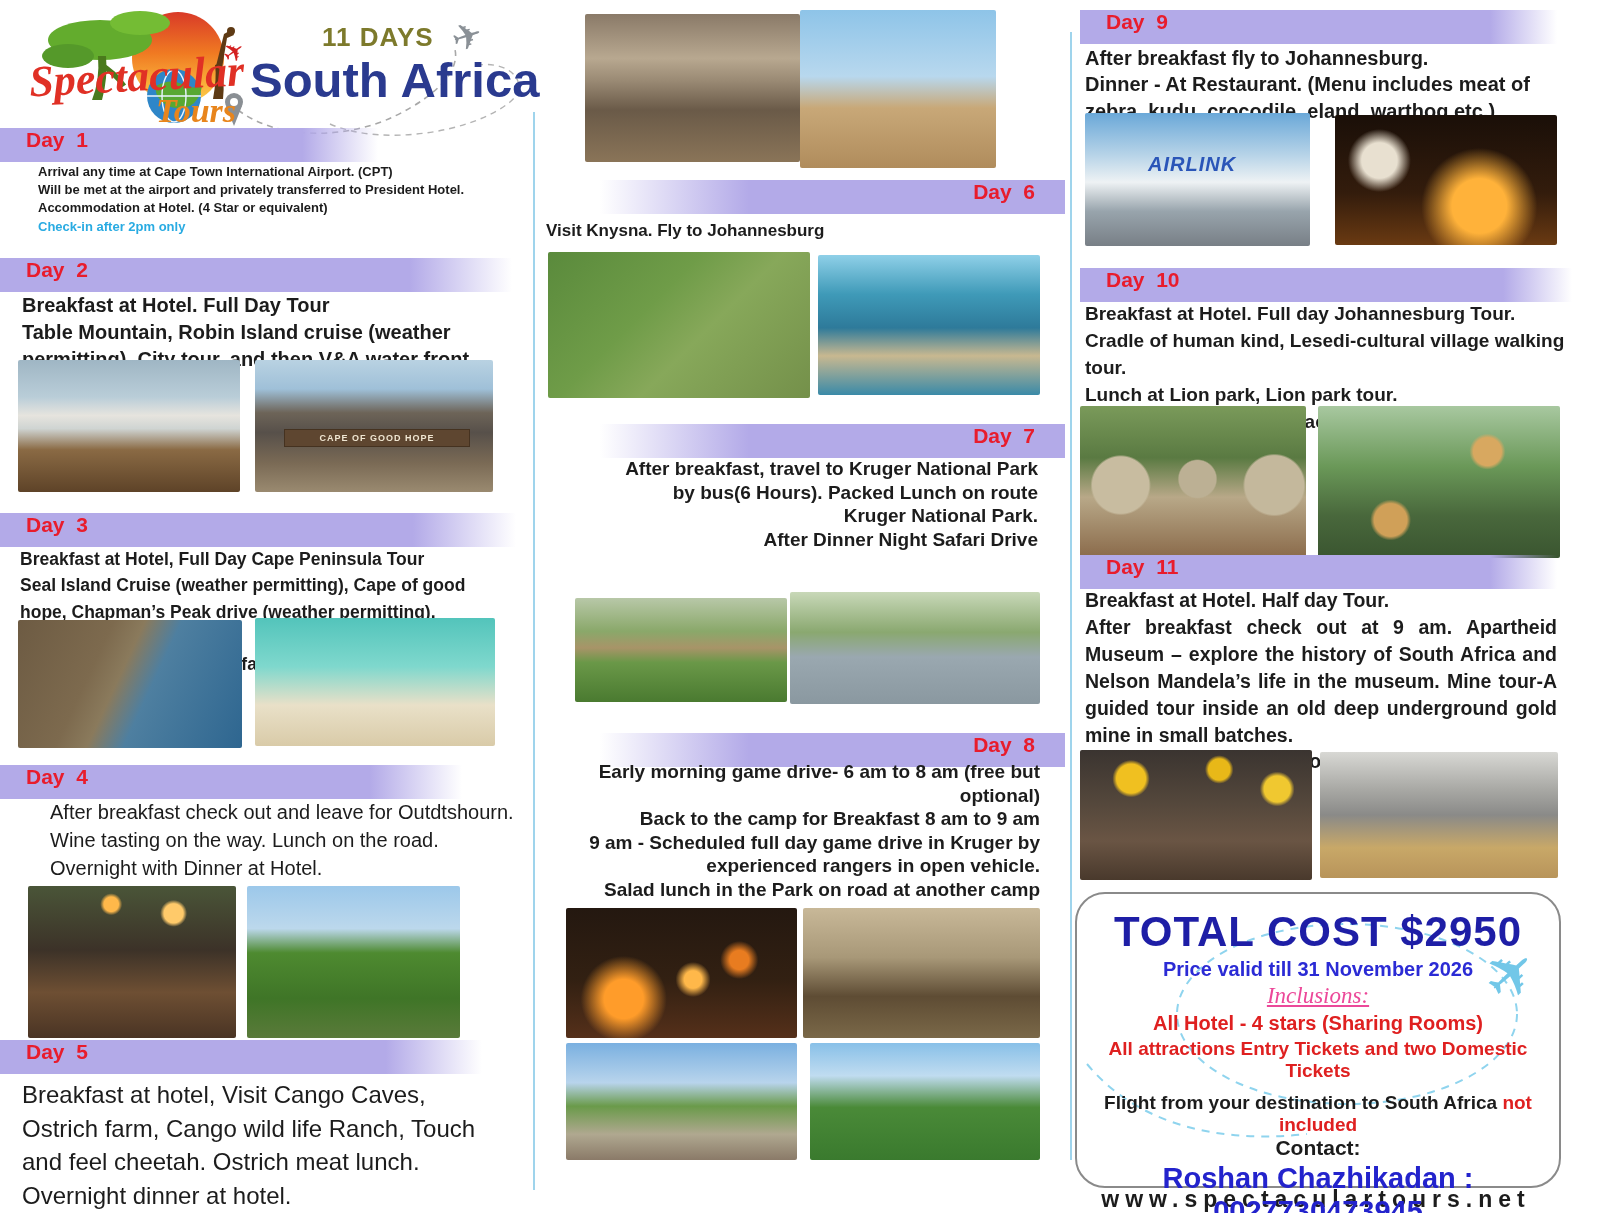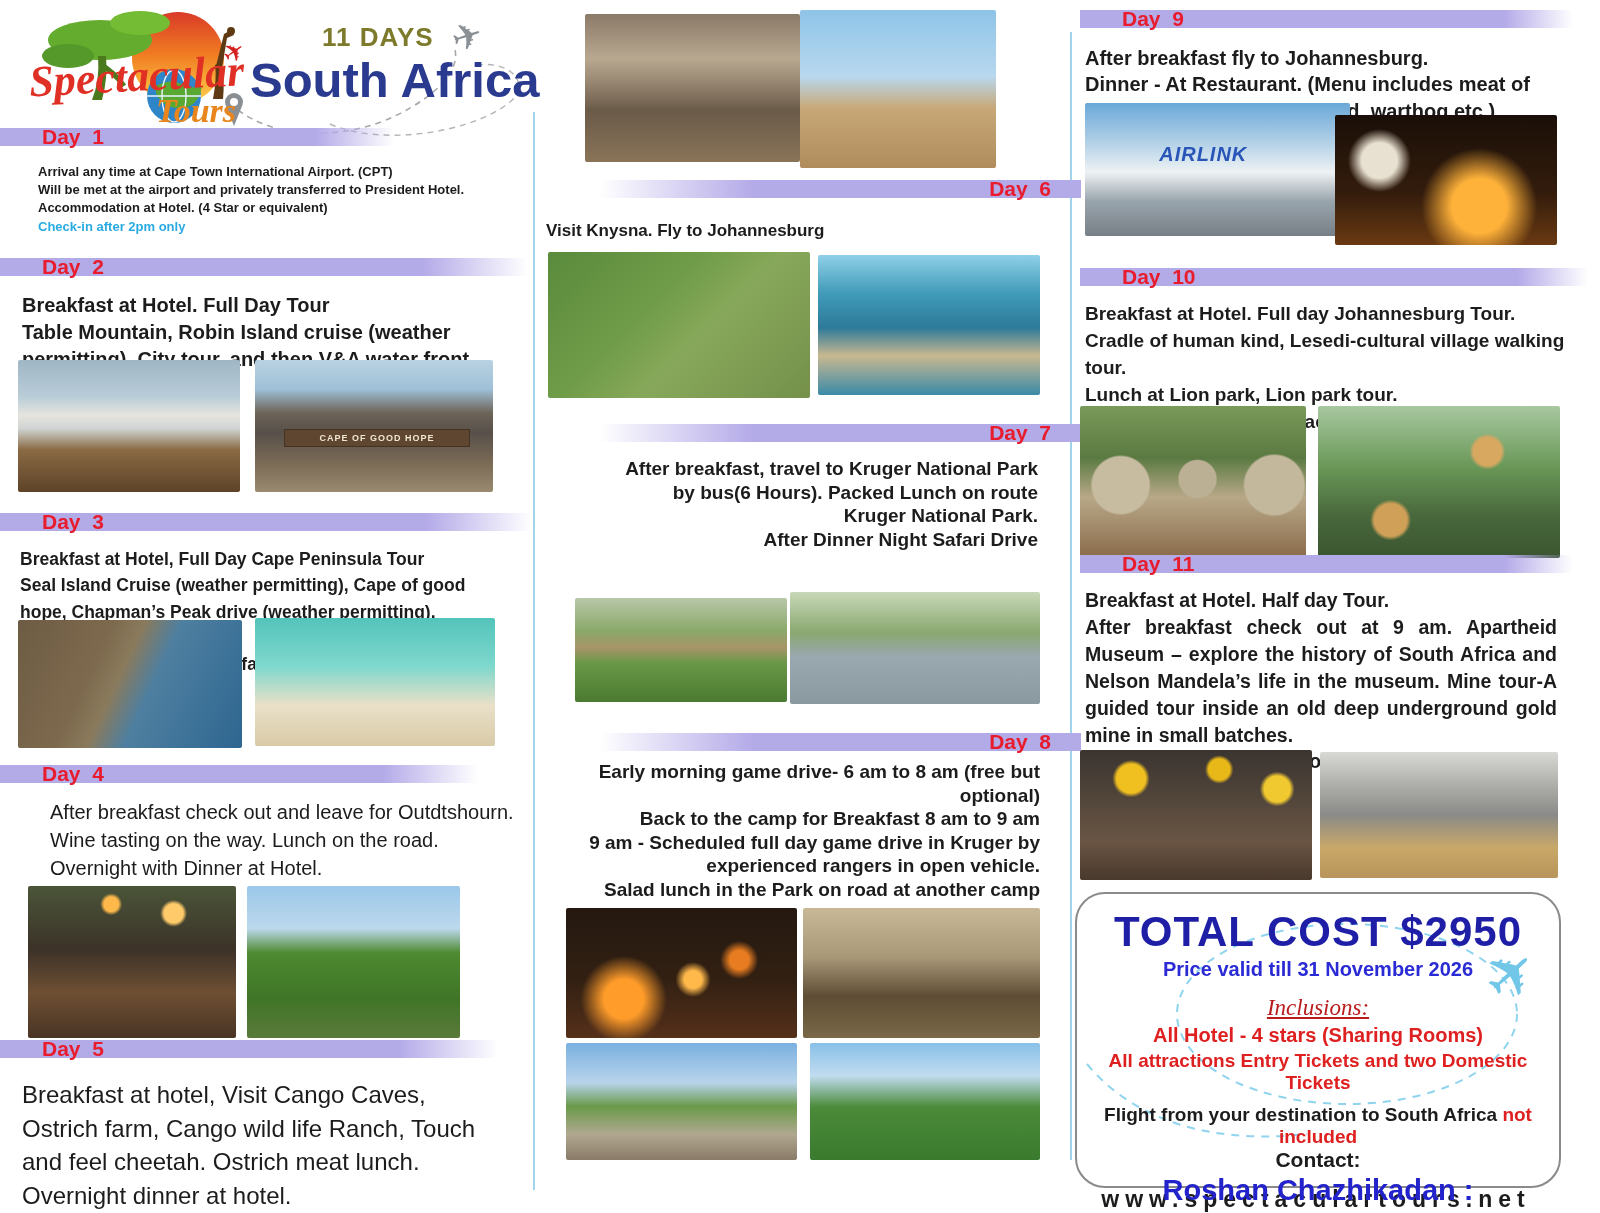--- a/index.html
+++ b/index.html
@@ -1,21 +1,21 @@
 <!DOCTYPE html>
 <html><head>
 <meta charset="utf-8">
 <style>
   html,body{margin:0;padding:0;background:#ffffff;}
   .page{position:relative;width:1600px;height:1213px;background:#fff;overflow:hidden;
         font-family:"Liberation Sans",sans-serif;}
   .vline{position:absolute;width:2px;background:#9fd4ec;}
   
-  .bar{position:absolute;height:18px;display:flex;align-items:center;
-       background:linear-gradient(90deg,#b3aae8 0%,#b3aae8 80%,rgba(179,170,232,0) 100%);padding-left:16px;}
+  .bar{position:absolute;height:34px;display:flex;
+       background:linear-gradient(90deg,#b3aae8 0%,#b3aae8 80%,rgba(179,170,232,0) 100%);}
   .bar .day-label{color:#e81c2c;font-weight:700;font-size:21px;padding-left:26px;white-space:pre;}
   .bar.mid{background:linear-gradient(90deg,rgba(179,170,232,0) 0%,#b3aae8 32%,#b3aae8 100%);
        justify-content:flex-end;}
   .bar.mid .day-label{padding-left:0;padding-right:30px;}
   .bar.right{background:linear-gradient(90deg,#b3aae8 0%,#b3aae8 86%,rgba(179,170,232,0) 100%);}
   
   .t{position:absolute;color:#1c1c1c;font-weight:700;line-height:1.4;}
   .t p{margin:0;}
   .t.reg{font-weight:400;}
   .t.ra{text-align:right;}
@@ -77,22 +77,22 @@
        radial-gradient(circle at 60% 15%,#e8b818 0 6%,rgba(232,184,24,0) 8%),
        radial-gradient(circle at 85% 30%,#f0c830 0 6%,rgba(240,200,48,0) 8%),
        linear-gradient(180deg,#3a3430 0%,#55483c 42%,#6a5544 70%,#49392c 100%);}
   .ph-museum{background:linear-gradient(180deg,#d8d8d4 0%,#a8a8a4 30%,#8a8a88 50%,#c8a868 76%,#b8945a 100%);}
   
   .cost{position:absolute;left:1075px;top:892px;width:482px;height:292px;border:2px solid #8a8a8a;
         border-radius:30px;background:#fff;text-align:center;}
   .cost .inner{position:relative;z-index:1;}
   .cost-total{margin-top:14px;font-size:42px;font-weight:700;color:#1e1ea6;letter-spacing:1px;}
   .cost-valid{font-size:20px;font-weight:700;color:#2b2bd5;margin-top:2px;}
-  .cost-incl-label{font-family:"Liberation Serif",serif;font-style:italic;font-size:23px;color:#b91c1c;
-        text-decoration:underline;margin-top:14px;}
+  .cost-incl-label{font-family:"Liberation Serif",serif;font-style:italic;font-size:23px;color:#ec4899;
+        text-decoration:underline;margin-top:2px;}
   .cost-red{color:#df2020;font-weight:700;font-size:20px;margin-top:3px;}
   .cost-flight{font-size:19px;font-weight:700;color:#1c1c1c;margin-top:10px;}
   .cost-flight .hl{color:#df2020;}
   .cost-contact-label{font-size:21px;font-weight:700;color:#1c1c1c;}
   .cost-phone{font-size:29px;font-weight:700;color:#2323cc;margin-top:2px;}
   .box-plane{position:absolute;right:22px;top:44px;font-size:62px;color:#72c7e8;
         transform:rotate(-42deg);z-index:0;}
   .box-dashes{position:absolute;left:0;top:0;z-index:0;}
   .website{position:absolute;left:1075px;top:1186px;width:482px;text-align:center;font-size:23px;
         font-weight:700;color:#1c1c1c;letter-spacing:6px;}
@@ -234,21 +234,21 @@
   <div class="ph ph-zebras" style="left:566px;top:1043px;width:231px;height:117px;"></div>
   <div class="ph ph-giraffes" style="left:810px;top:1043px;width:230px;height:117px;"></div>
 
   <div class="bar right" style="left:1080px;top:10px;width:477px;">
     <span class="day-label">Day  9</span>
   </div>
   <div class="t" style="left:1085px;top:45px;width:468px;font-size:20px;line-height:1.32;">
     <p>After breakfast fly to Johannesburg.</p>
     <p>Dinner - At Restaurant. (Menu includes meat of zebra, kudu, crocodile, eland, warthog etc.)</p>
   </div>
-  <div class="ph ph-airlink" style="left:1085px;top:103px;width:225px;height:133px;padding-left:40px;">
+  <div class="ph ph-airlink" style="left:1085px;top:113px;width:225px;height:133px;">
     <div class="airlink-label">AIRLINK</div>
   </div>
   <div class="ph ph-fireshow" style="left:1335px;top:115px;width:222px;height:130px;"></div>
 
   <div class="bar right" style="left:1080px;top:268px;width:492px;">
     <span class="day-label">Day  10</span>
   </div>
   <div class="t" style="left:1085px;top:301px;width:492px;font-size:19px;line-height:1.42;">
     <p>Breakfast at Hotel. Full day Johannesburg Tour.</p>
     <p>Cradle of human kind, Lesedi-cultural village walking tour.</p>

